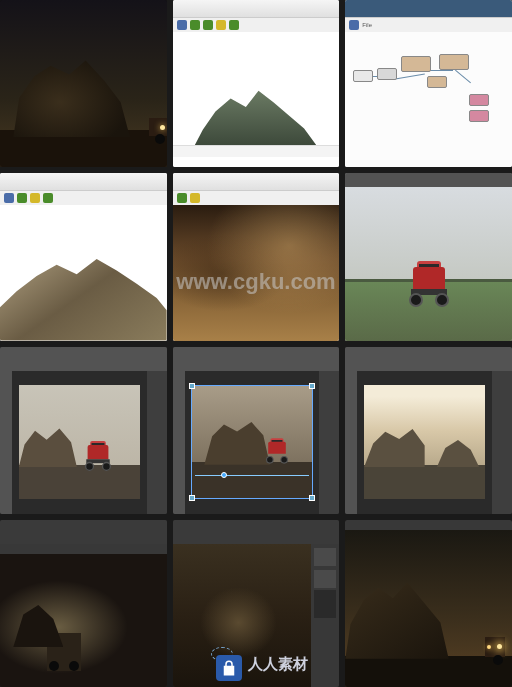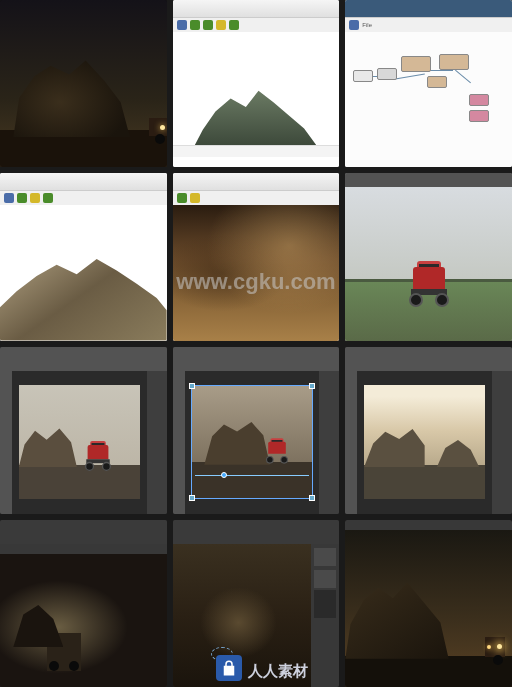--- a/index.html
+++ b/index.html
@@ -150,21 +150,21 @@
       pointer-events: none;
       z-index: 100;
       white-space: nowrap;
     }
     .wm-bottom {
       position: absolute;
       bottom: 6px;
       left: 50%;
       transform: translateX(-50%);
       display: flex;
-      align-items: flex-end;
+      align-items: flex-start;
       gap: 6px;
       z-index: 100;
       pointer-events: none;
       padding-left: 12px;
     }
     .wm-logo {
       width: 26px; height: 26px;
       background: #2a5aaa;
       border-radius: 4px;
       display:flex; align-items:center; justify-content:center;

